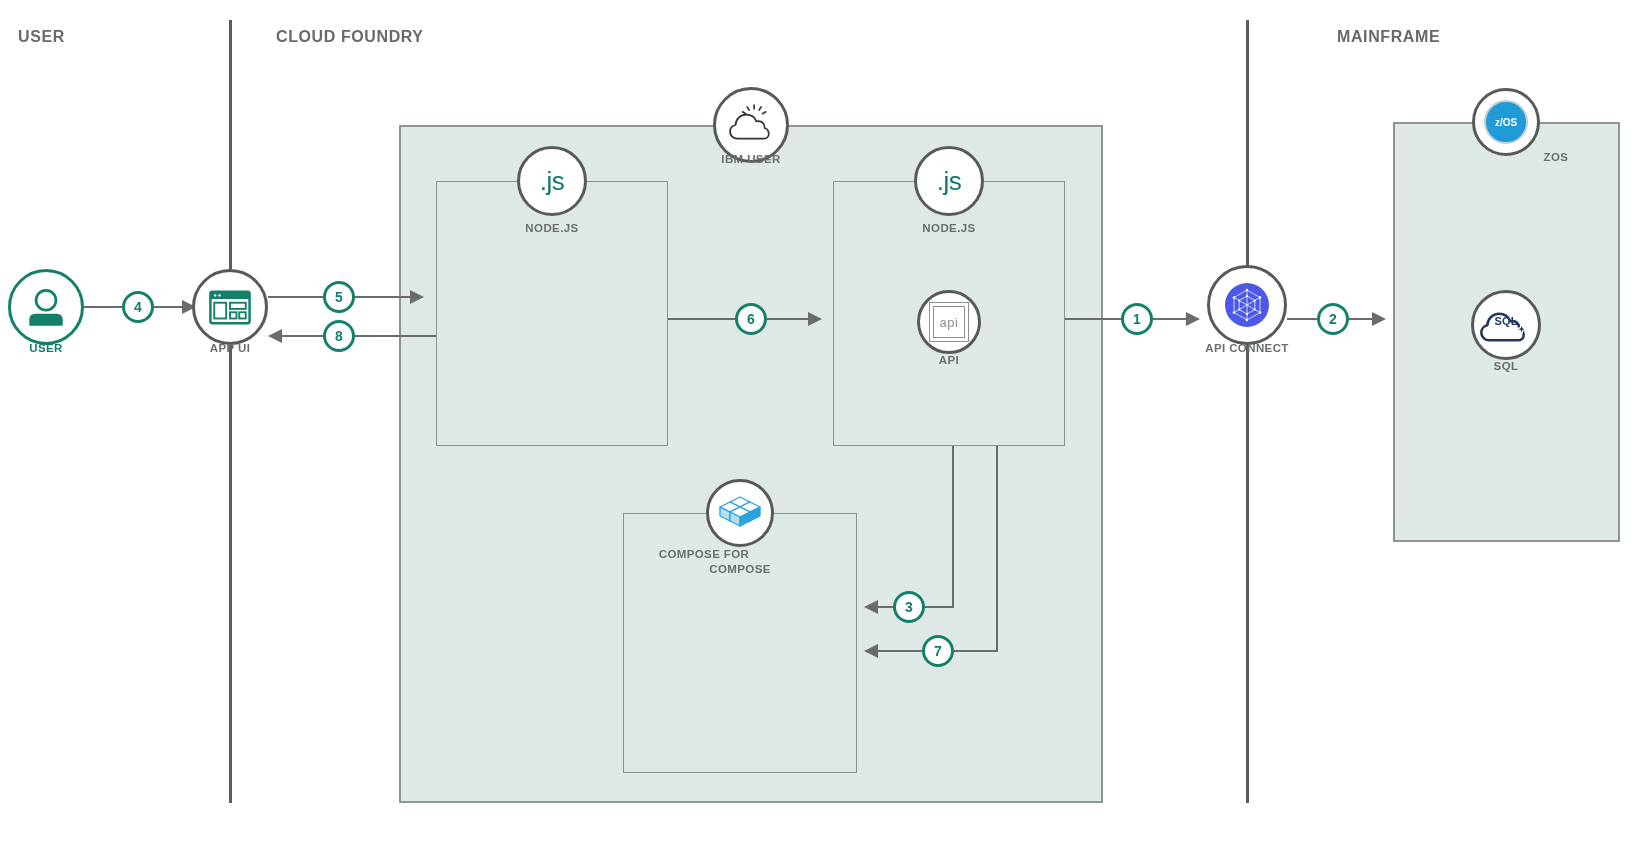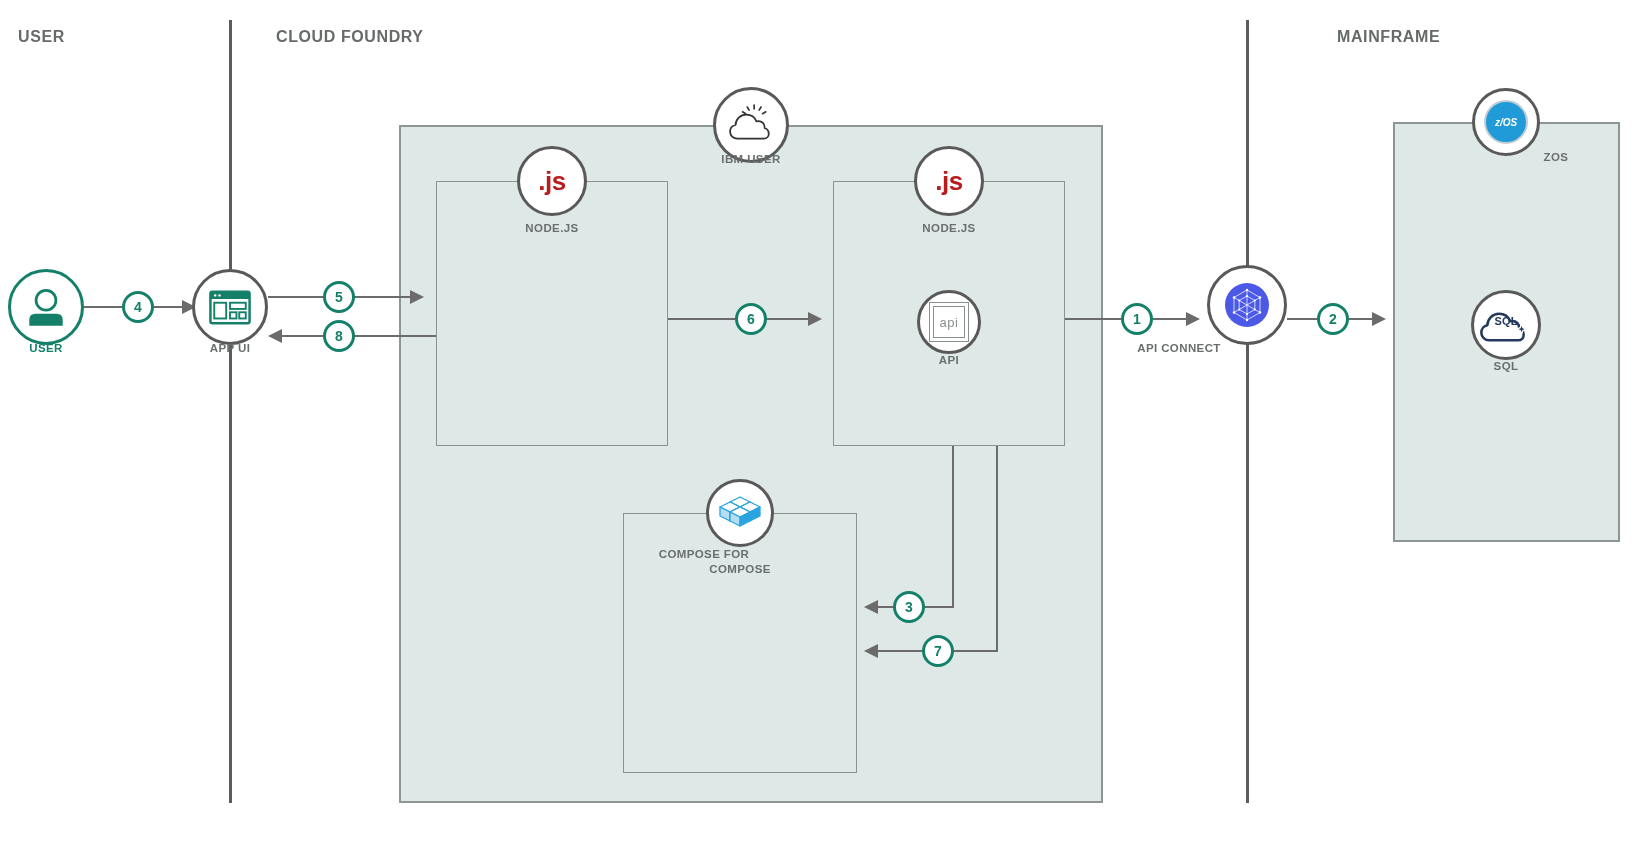--- a/index.html
+++ b/index.html
@@ -26,26 +26,26 @@
   .circle{
     position:absolute;border-radius:50%;background:#fff;border:3.5px solid #595959;
     box-sizing:border-box;display:flex;align-items:center;justify-content:center;
   }
   .circle.green{border-color:#15806a;}
   .lbl{
     position:absolute;width:200px;text-align:center;font-size:11.5px;font-weight:bold;
     color:#6a6e6e;letter-spacing:.4px;white-space:nowrap;
   }
   .lbl.green{color:#15806a;}
-  .jstext{font-size:26px;font-weight:bold;color:#b91c1c;letter-spacing:-.5px;}
+  .jstext{font-size:26px;font-weight:normal;color:#0f766e;letter-spacing:-.5px;}
   .api-outer{width:38px;height:38px;border:1.5px solid #8a9090;display:flex;align-items:center;justify-content:center;background:#fff;}
   .api-inner{width:30px;height:30px;border:1.5px solid #8a9090;display:flex;align-items:center;justify-content:center;}
   .api-text{font-size:13px;color:#8a9090;letter-spacing:.5px;}
   .zos-inner{width:40px;height:40px;border-radius:50%;background:#209bd8;border:2px solid #c3cdd3;
-    display:flex;align-items:center;justify-content:center;color:#fff;font-size:10px;font-weight:bold;font-style:italic;}
+    display:flex;align-items:center;justify-content:center;color:#fff;font-size:10px;font-weight:bold;}
   .apic-inner{position:relative;width:44px;height:44px;border-radius:50%;background:#4b59e6;overflow:hidden;}
   .sql-text{position:absolute;left:0;top:13px;width:58px;text-align:center;
     font-size:11px;font-weight:bold;color:#23395d;letter-spacing:.2px;}
 </style>
 </head>
 <body>
 
 <div id="canvas">
 
   <div class="hdr" style="left:18px;top:28px;">USER</div>
@@ -195,21 +195,21 @@
           <circle cx="22" cy="13" r="1"></circle>
             <circle cx="29.8" cy="17.5" r="1"></circle>
             <circle cx="29.8" cy="26.5" r="1"></circle>
           <circle cx="22" cy="31" r="1"></circle>
             <circle cx="14.2" cy="26.5" r="1"></circle>
             <circle cx="14.2" cy="17.5" r="1"></circle>
         </g>
       </svg>
     </div>
   </div>
-  <div class="lbl" style="left:1079px;top:342px;">API CONNECT</div>
+  <div class="lbl" style="left:1147px;top:342px;">API CONNECT</div>
 
   <div class="circle" style="left:1472px;top:88px;width:68px;height:68px;border-width:3px;">
     <div class="zos-inner">z/OS</div>
   </div>
   <div class="lbl" style="left:1456px;top:151px;">ZOS</div>
 
   <div class="circle" style="left:1471px;top:290px;width:70px;height:70px;border-width:3px;">
     <div style="position:relative;width:58px;height:46px;">
       <svg width="58" height="46" viewBox="0 0 44 36" style="position:absolute;left:0;top:0;">
         <path d="M9,30 C5.4,30 2.7,27.3 2.7,24 C2.7,21.1 4.7,18.7 7.4,18.2 C7.5,13.2 11.6,9.2 16.6,9.2 C20.5,9.2 23.9,11.6 25.3,15.1 C25.9,14.9 26.5,14.9 27.1,14.9 C30,14.9 32.3,17.2 32.3,20.1 L32.2,20.8 C34.4,21.5 35.8,23.5 35.8,25.8 C35.8,28.1 34,30 31.7,30 Z" fill="#fff" stroke="#23395d" stroke-width="2" stroke-linejoin="round"></path>

